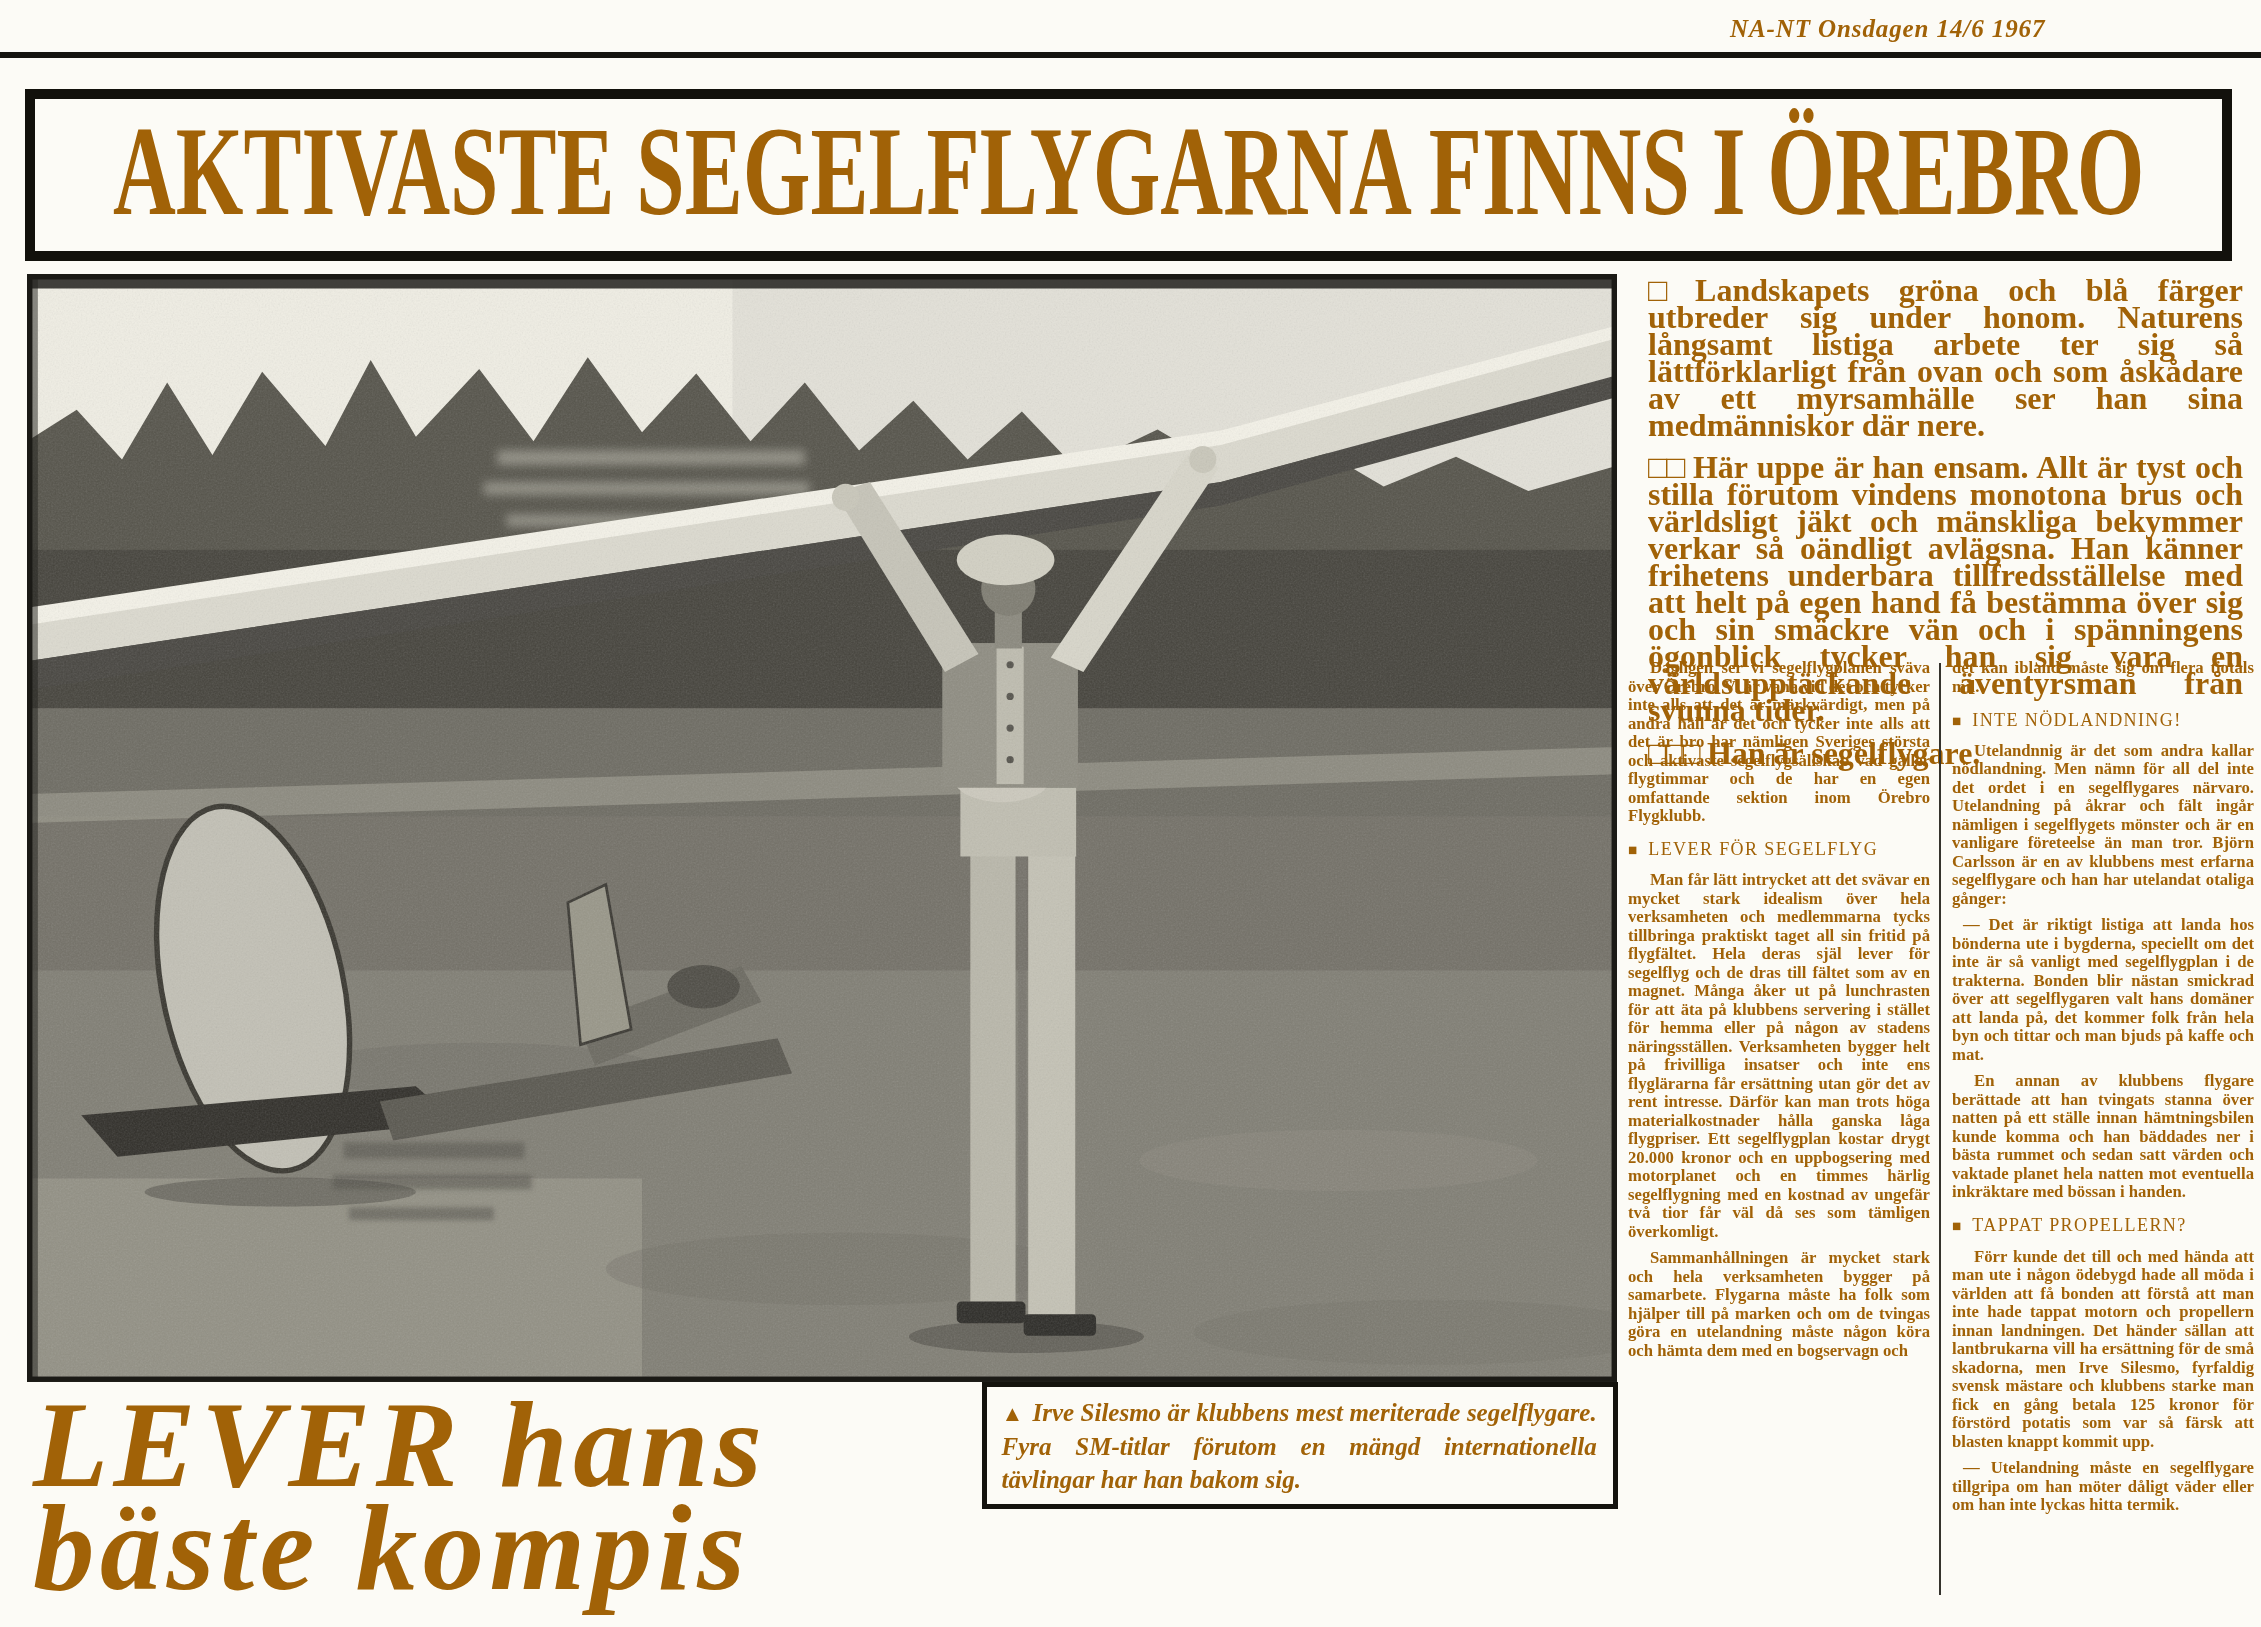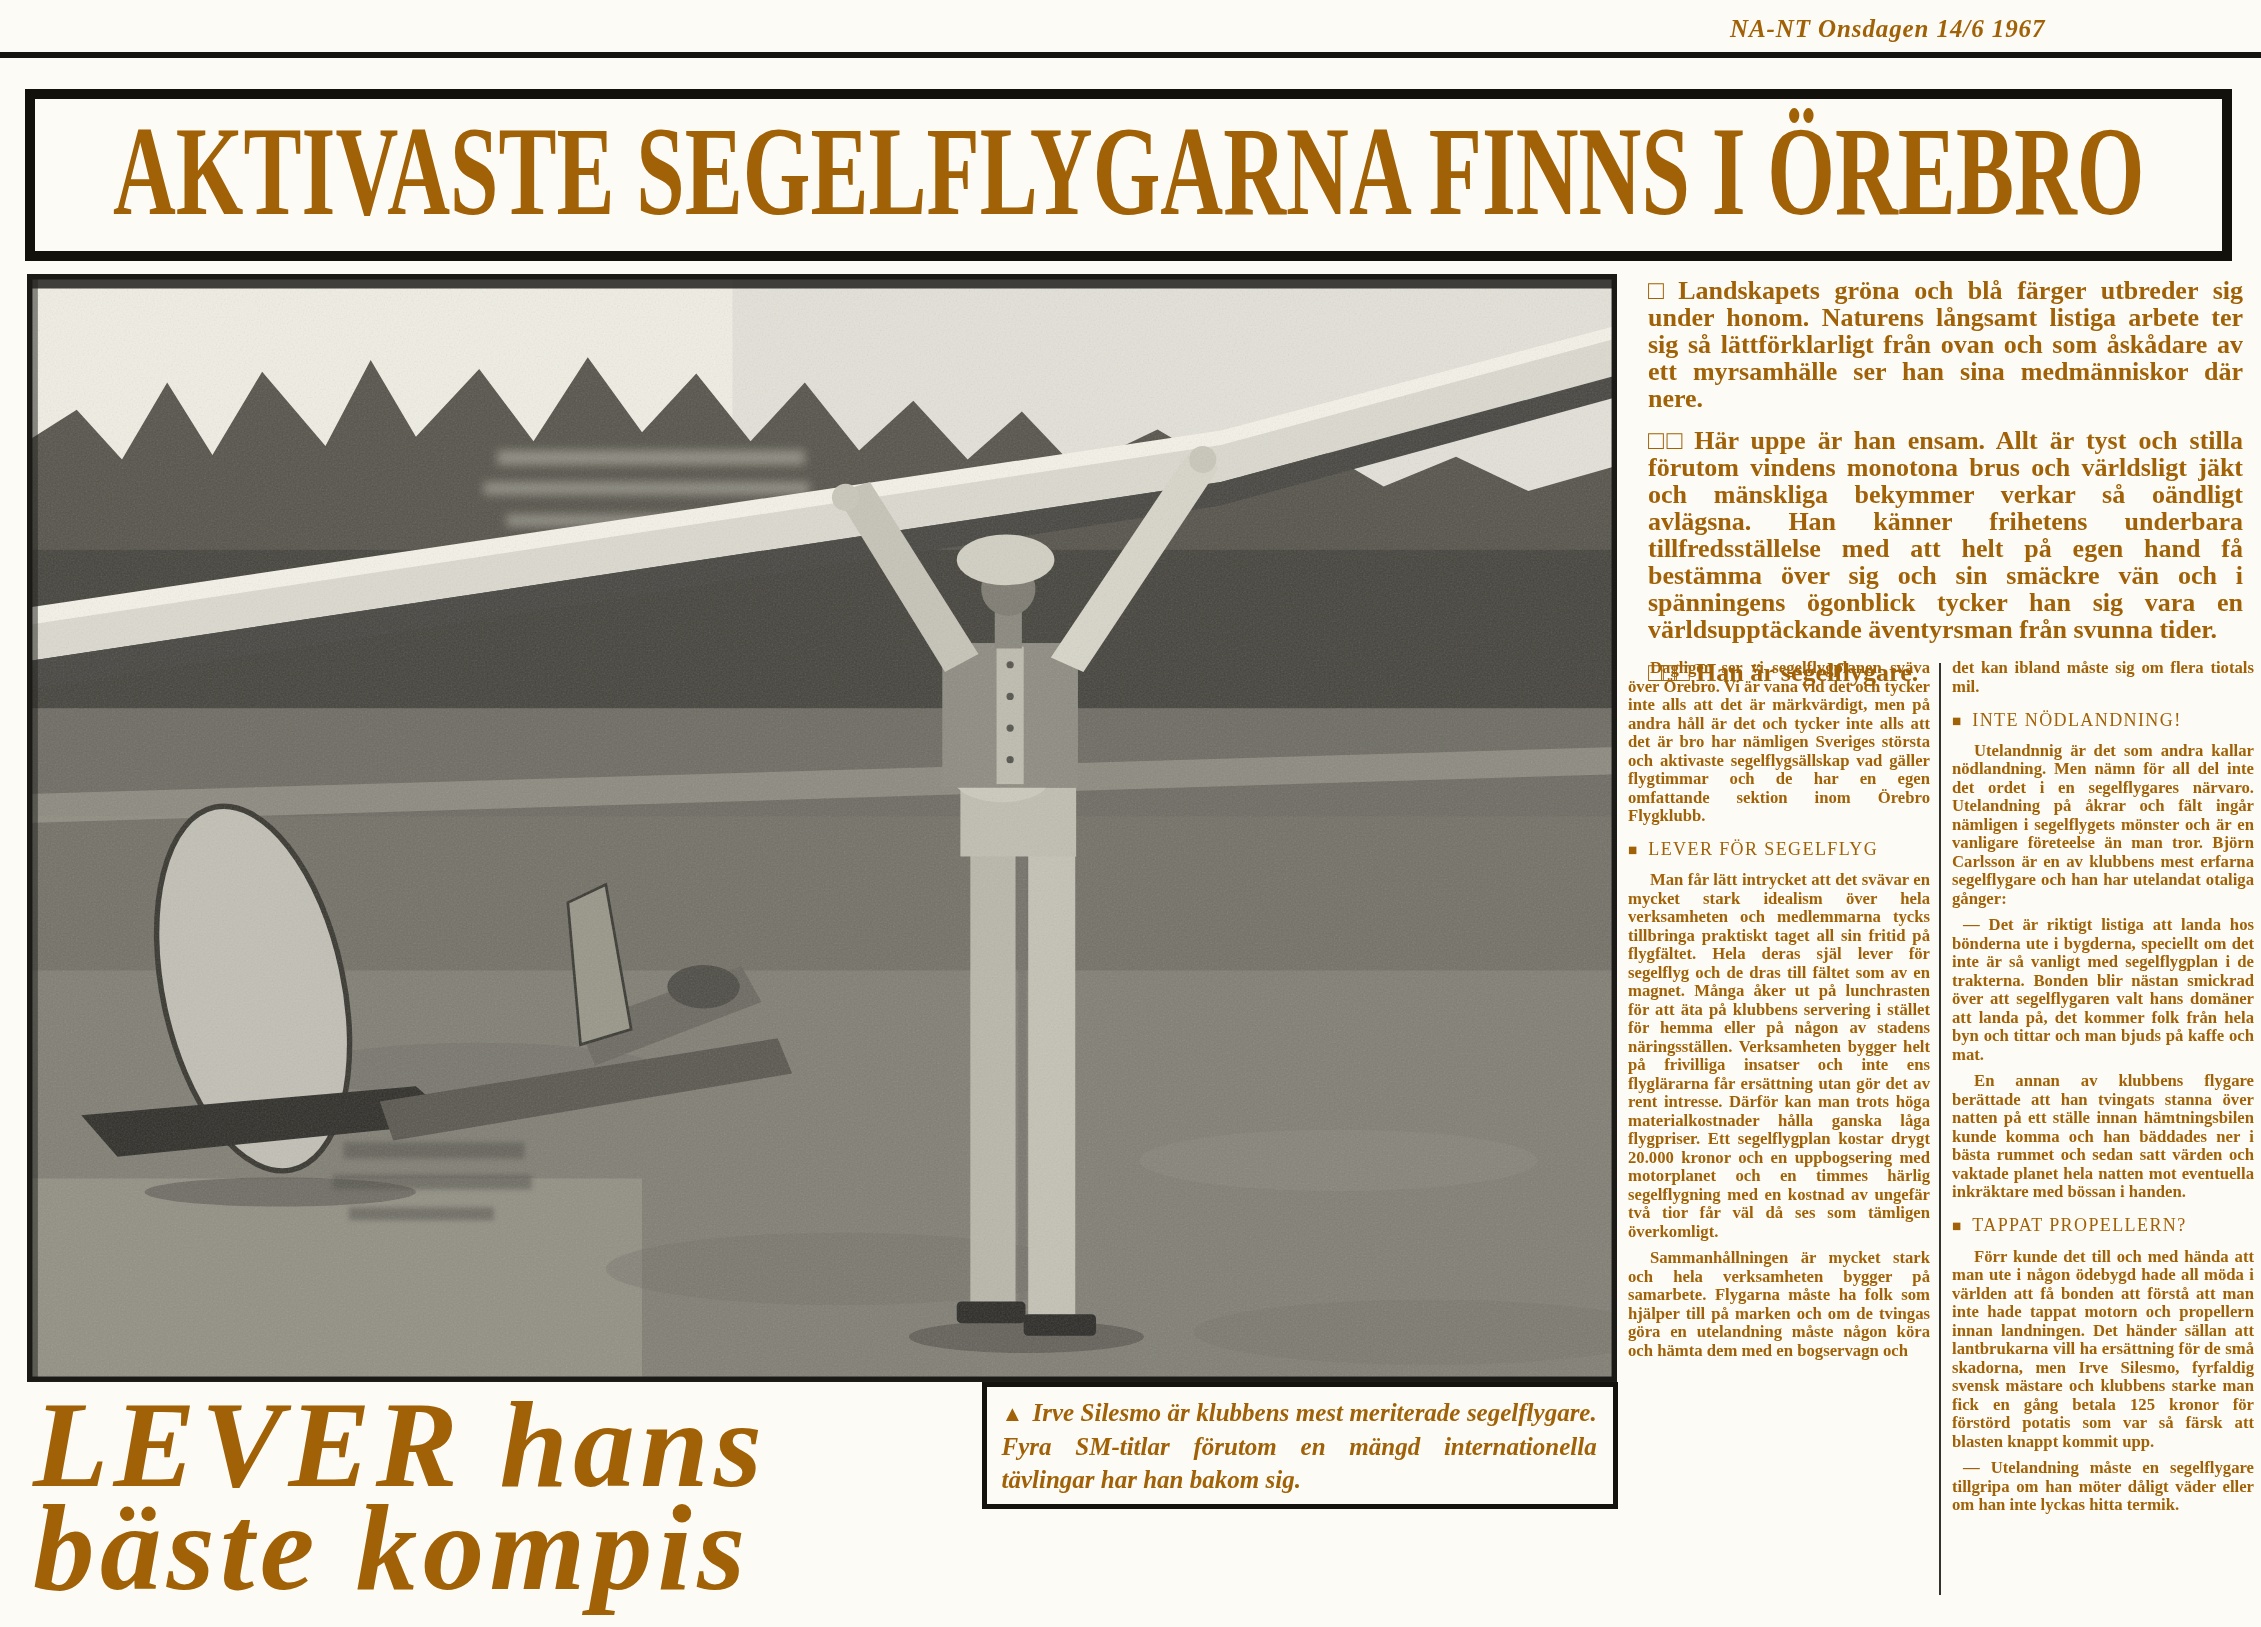--- a/index.html
+++ b/index.html
@@ -25,21 +25,21 @@
   .caption-box{
     position:absolute;left:982px;top:1382px;width:636px;height:127px;box-sizing:border-box;
     border:5.4px solid #14130e;background:#fcfbf6;padding:9px 16.3px 0 14.5px;
     font-size:25px;font-weight:700;font-style:italic;line-height:33px;text-align:justify;
   }
   .cap-marker{font-style:normal;font-size:22px;margin-right:9px;}
   
   .subhead{position:absolute;left:33px;top:1393px;font-size:123px;line-height:103px;
     font-weight:700;font-style:italic;letter-spacing:5.4px;white-space:nowrap;}
   
-  .intro{position:absolute;left:1648px;top:277px;width:595px;font-size:26px;font-weight:700;
+  .intro{position:absolute;left:1648px;top:277px;width:595px;font-size:32px;font-weight:700;
     line-height:27px;text-align:justify;}
   .intro p{margin:0 0 15.4px 0;}
   .intro .marker{letter-spacing:-2.7px;margin-right:9px;font-weight:400;}
   
   .col{position:absolute;top:659px;width:302px;font-size:16.7px;font-weight:700;
     line-height:18.5px;text-align:justify;}
   .col1{left:1628px;}
   .col2{left:1952px;}
   .col p{margin:0 0 8.1px 0;text-indent:22px;}
   .col p.cont{text-indent:0;}

